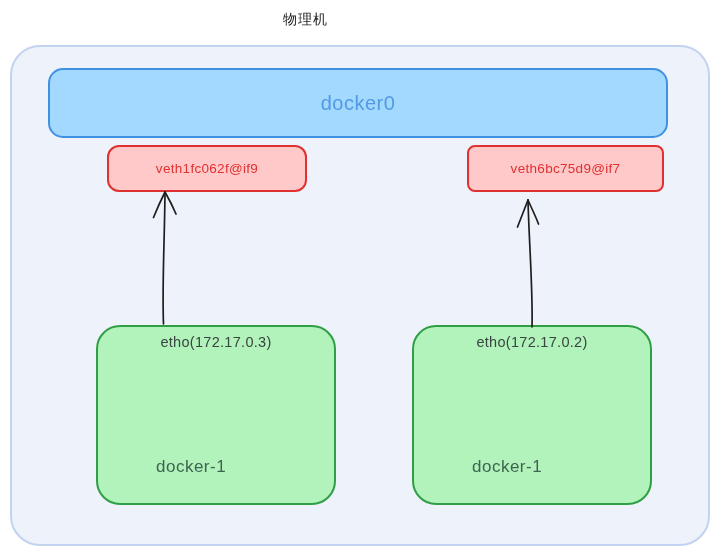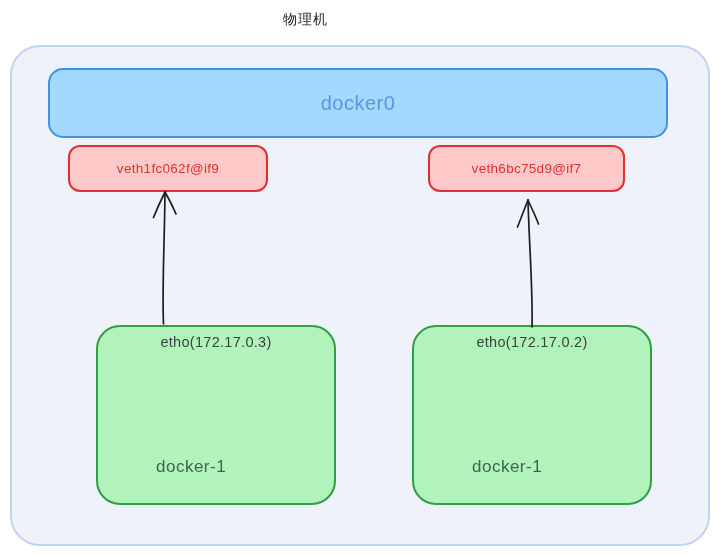--- a/index.html
+++ b/index.html
@@ -47,23 +47,24 @@
   .veth {
     position: absolute;
     height: 47px;
     background: var(--veth-fill, #ffc9c9);
     border: 2.5px solid var(--veth-border, #e03131);
     border-radius: 12px;
     display: flex; align-items: center; justify-content: center;
     color: var(--veth-text, #e03131);
     font-size: 13.5px;
     letter-spacing: 0.3px;
+    margin-left: 39px;
   }
   .veth-1 { left: 56px;  top: 98px; width: 200px; }
-  .veth-2 { left: 416px; top: 98px; width: 197px; }
+  .veth-2 { left: 416px; top: 98px; width: 197px; border-radius: 8px; }
 
   .container-node {
     position: absolute;
     top: 278px;
     width: 240px; height: 180px;
     background: var(--container-fill, #b2f2bb);
     border: 2.5px solid var(--container-border, #2f9e44);
     border-radius: 24px;
   }
   .container-1 { left: 36px; margin-left: 48px; }

